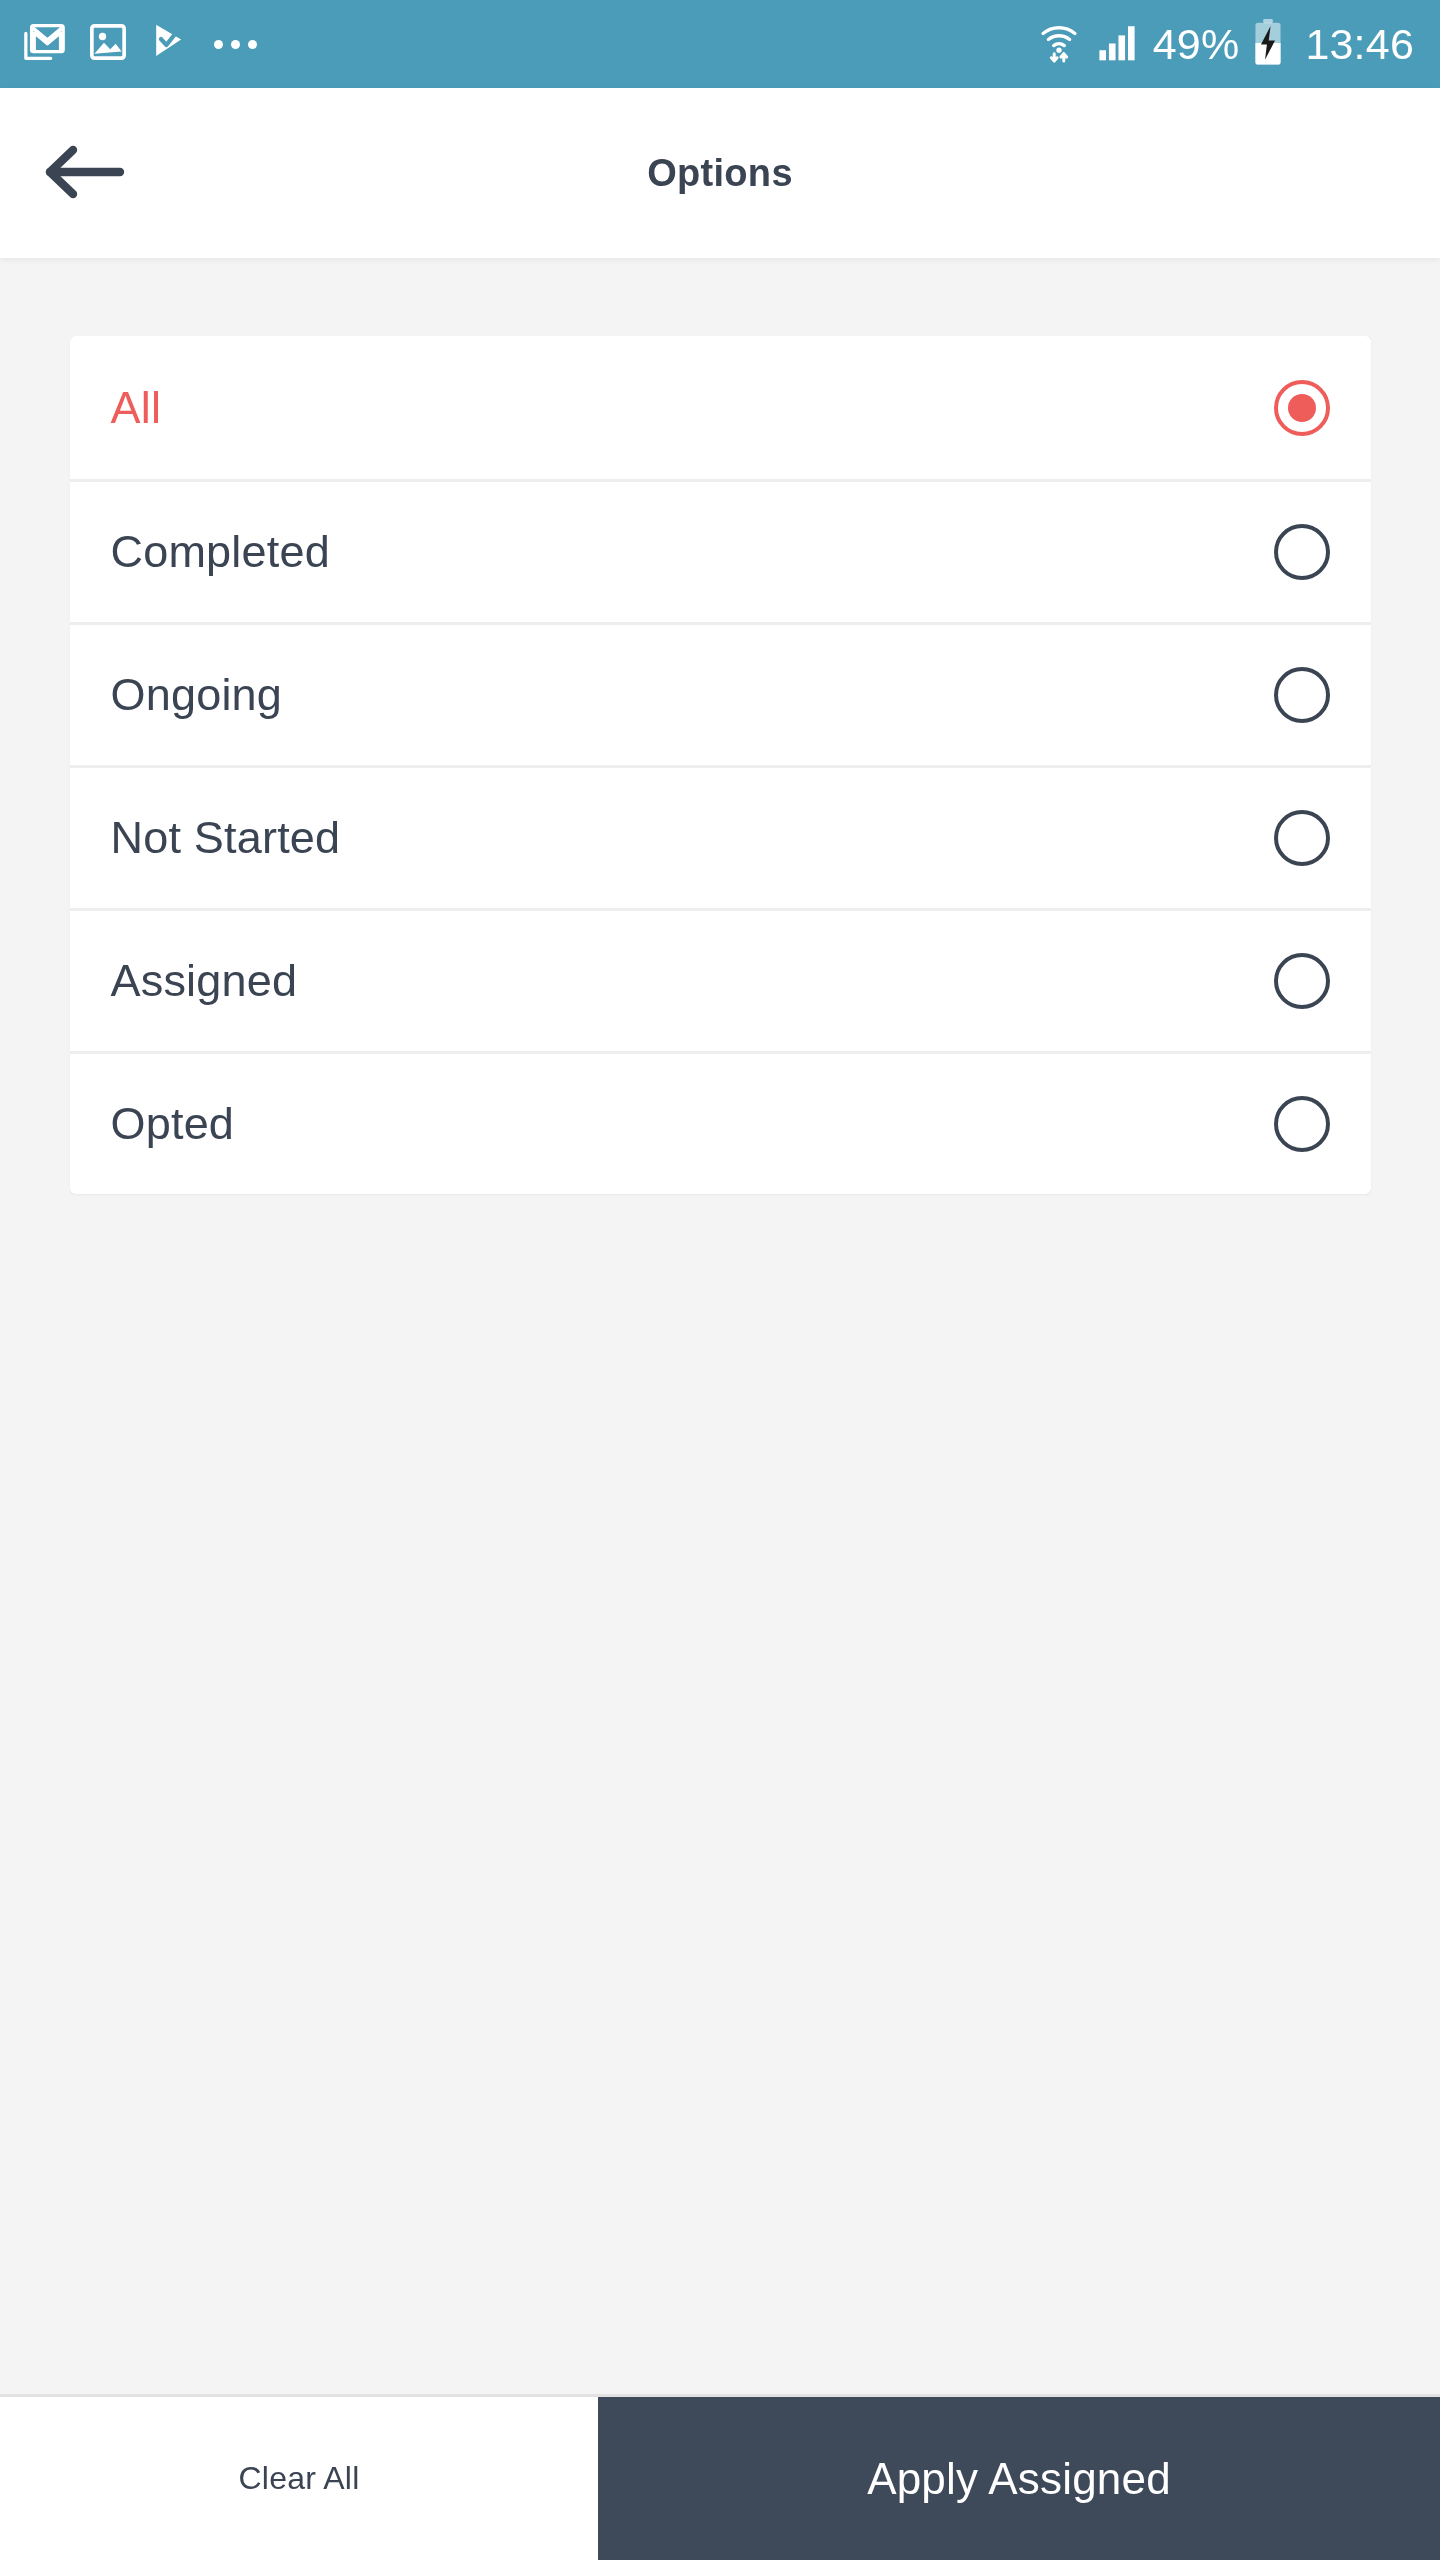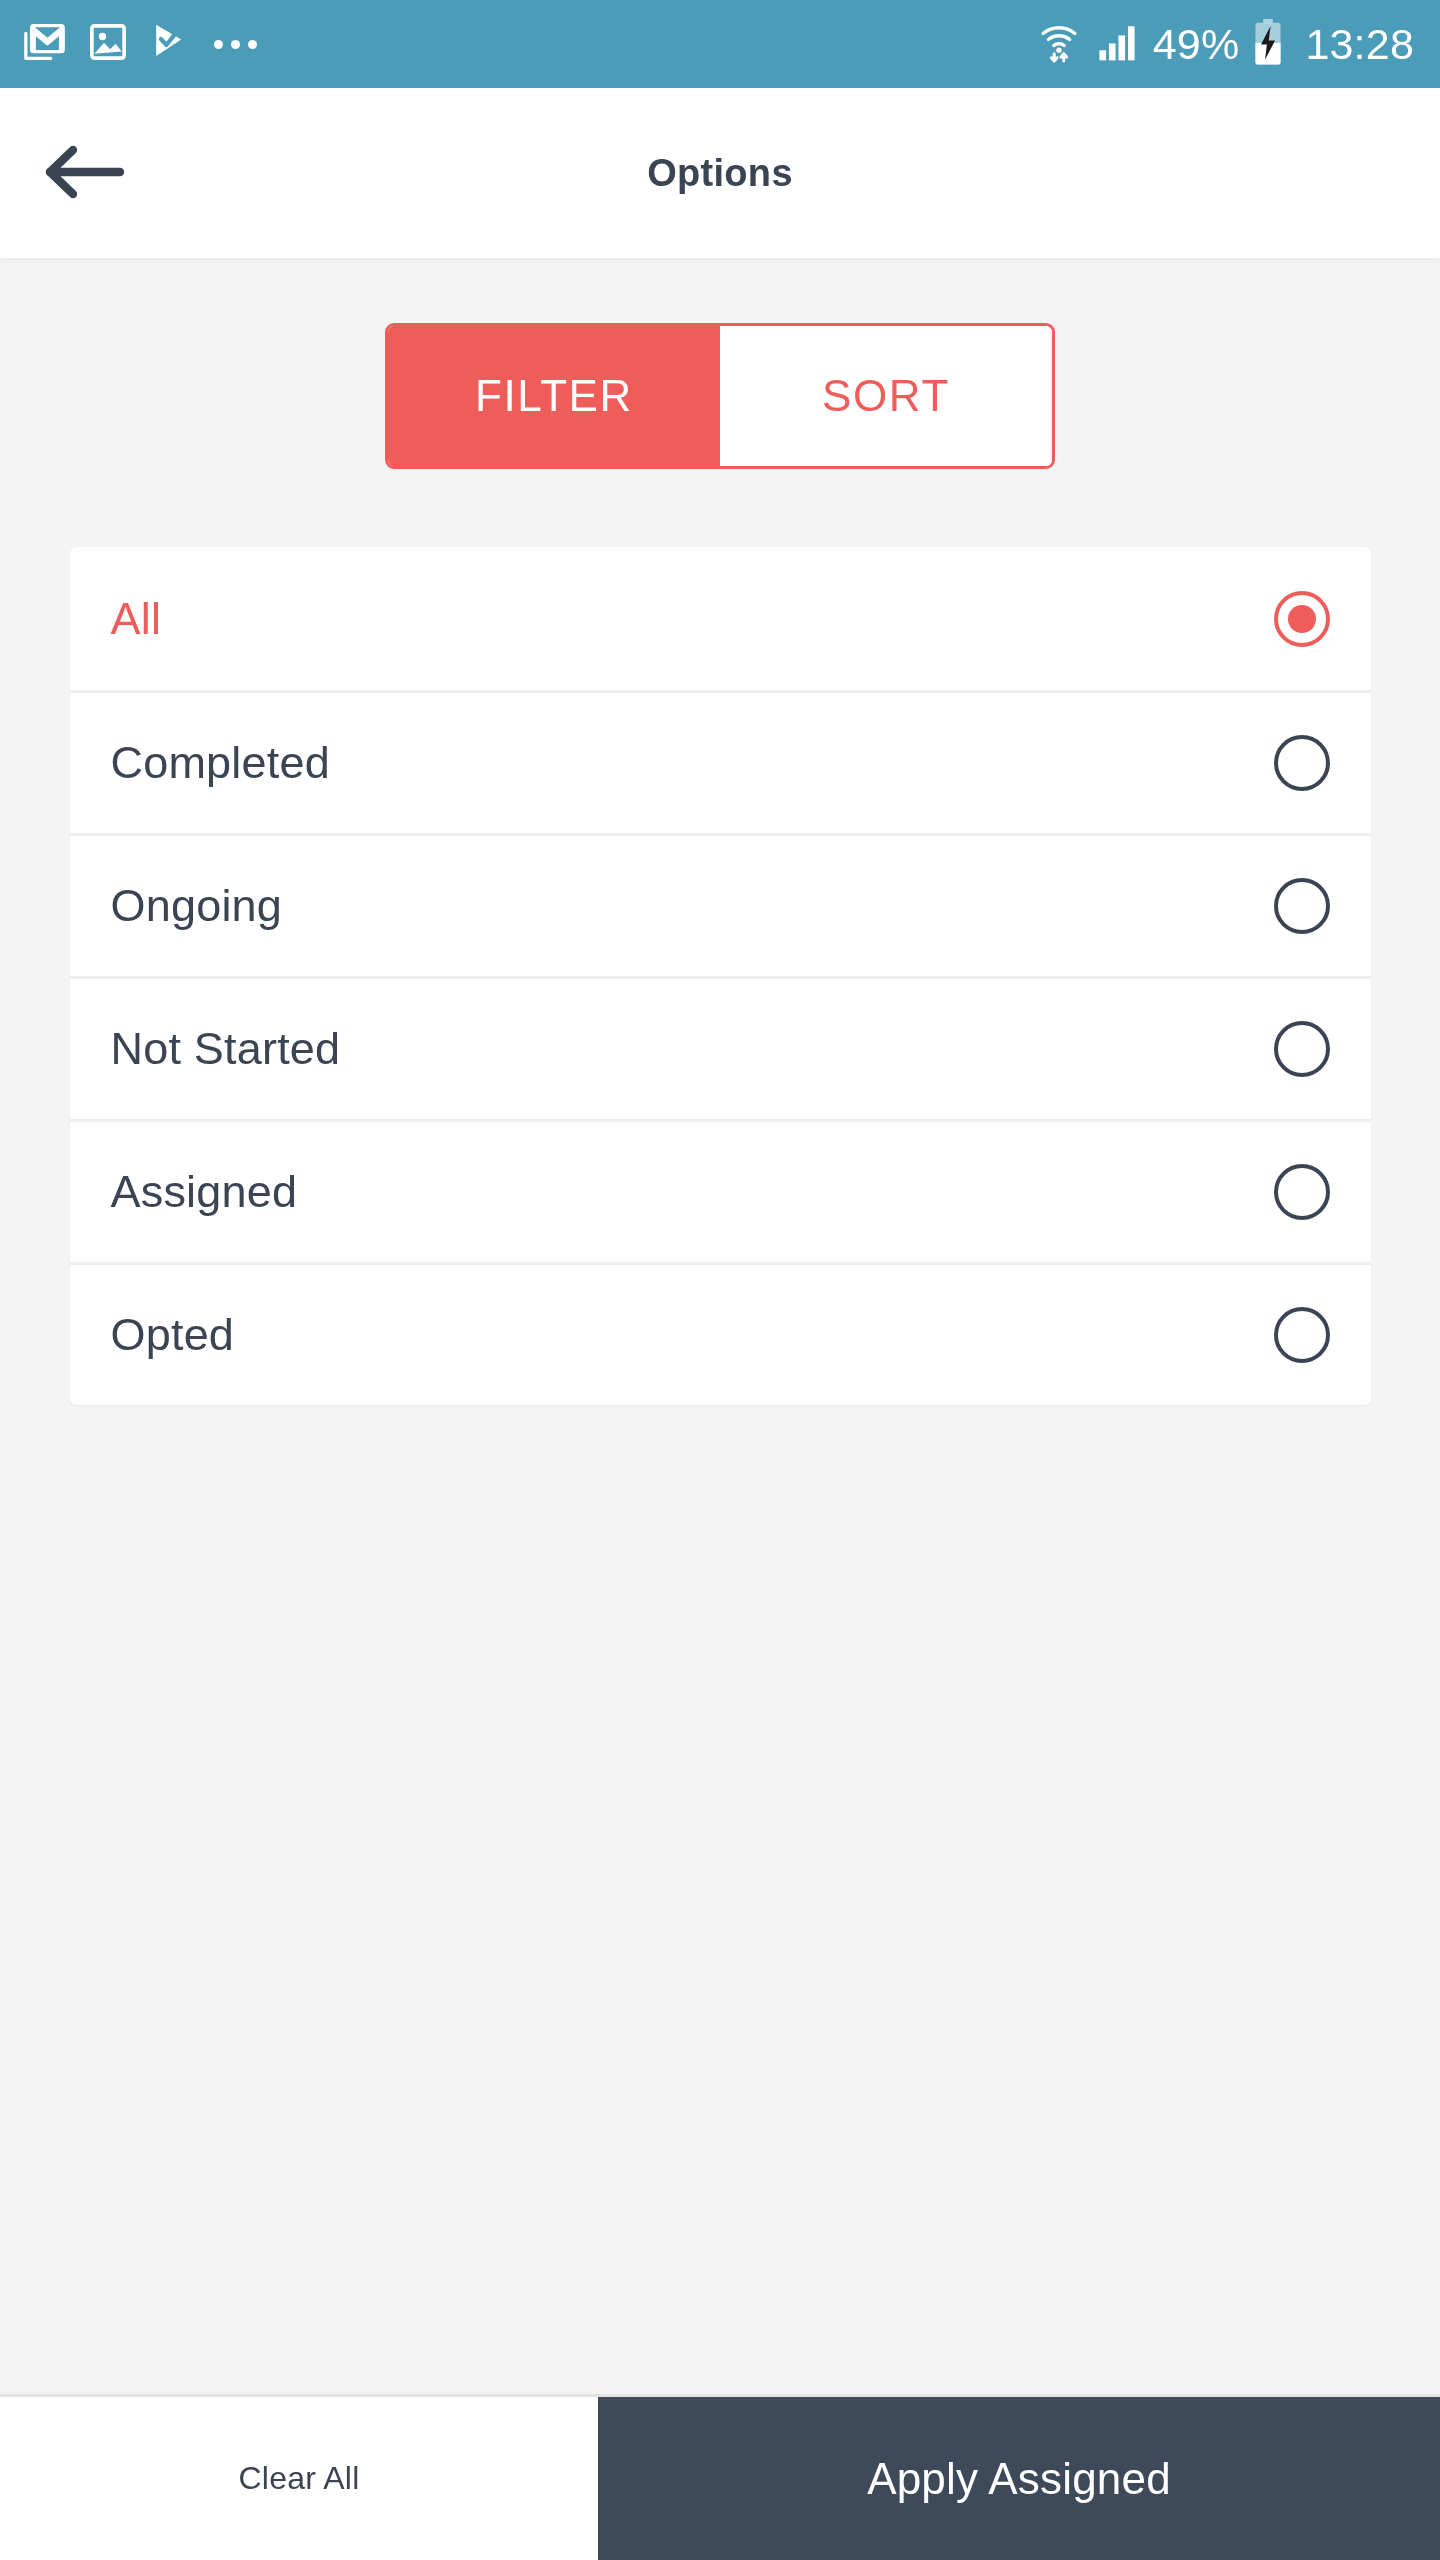--- a/index.html
+++ b/index.html
@@ -282,42 +282,38 @@
 
       <span class="sb-icon">
         <svg width="30" height="48" viewBox="0 0 16 26">
           <rect x="5.4" y="0.6" width="5.2" height="2.2" rx="0.6" fill="#ffffff" opacity="0.55"></rect>
           <rect x="1.2" y="2.6" width="13.6" height="22.6" rx="1.4" fill="#ffffff" opacity="0.5"></rect>
           <path d="M1.2 13.6 h13.6 v10.2 a1.4 1.4 0 0 1 -1.4 1.4 h-10.8 a1.4 1.4 0 0 1 -1.4 -1.4 Z" fill="#ffffff"></path>
           <path d="M9.4 4.4 L4.2 14.4 H7.4 L6.4 22.6 L11.8 12.2 H8.4 Z" fill="#1a1a1a"></path>
         </svg>
       </span>
 
-      <span class="sb-text sb-clock">13:28</span>
+      <span class="sb-text sb-clock">13:46</span>
     </div>
   </div>
 
   <div class="app-bar">
     <button class="back-btn">
       <span>
         <svg width="84" height="60" viewBox="0 0 42 30">
           <path d="M39 15 H4" fill="none" stroke="#3b4453" stroke-width="4.2" stroke-linecap="round"></path>
           <path d="M15.5 4 L4 15 L15.5 26" fill="none" stroke="#3b4453" stroke-width="4.2" stroke-linecap="round" stroke-linejoin="round"></path>
         </svg>
       </span>
     </button>
     <div class="app-title">Options</div>
   </div>
 
   <div class="content">
 
-    <div class="segmented">
-      <button class="seg-btn active">FILTER</button>
-      <button class="seg-btn">SORT</button>
-    </div>
 
     <div class="option-card">
 
       <div class="option-row selected">
         <span class="option-label">All</span>
         <span class="radio">
             <span class="dot"></span>
           </span>
       </div>
 

